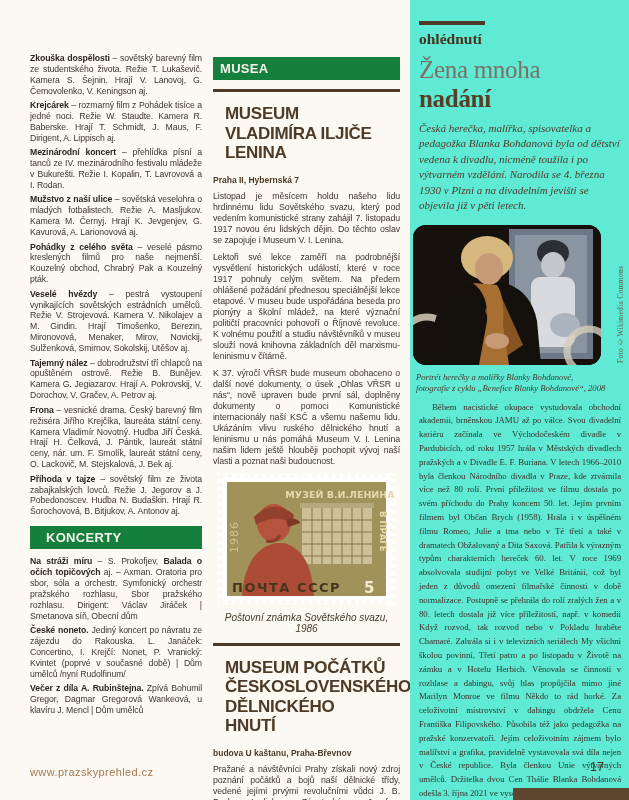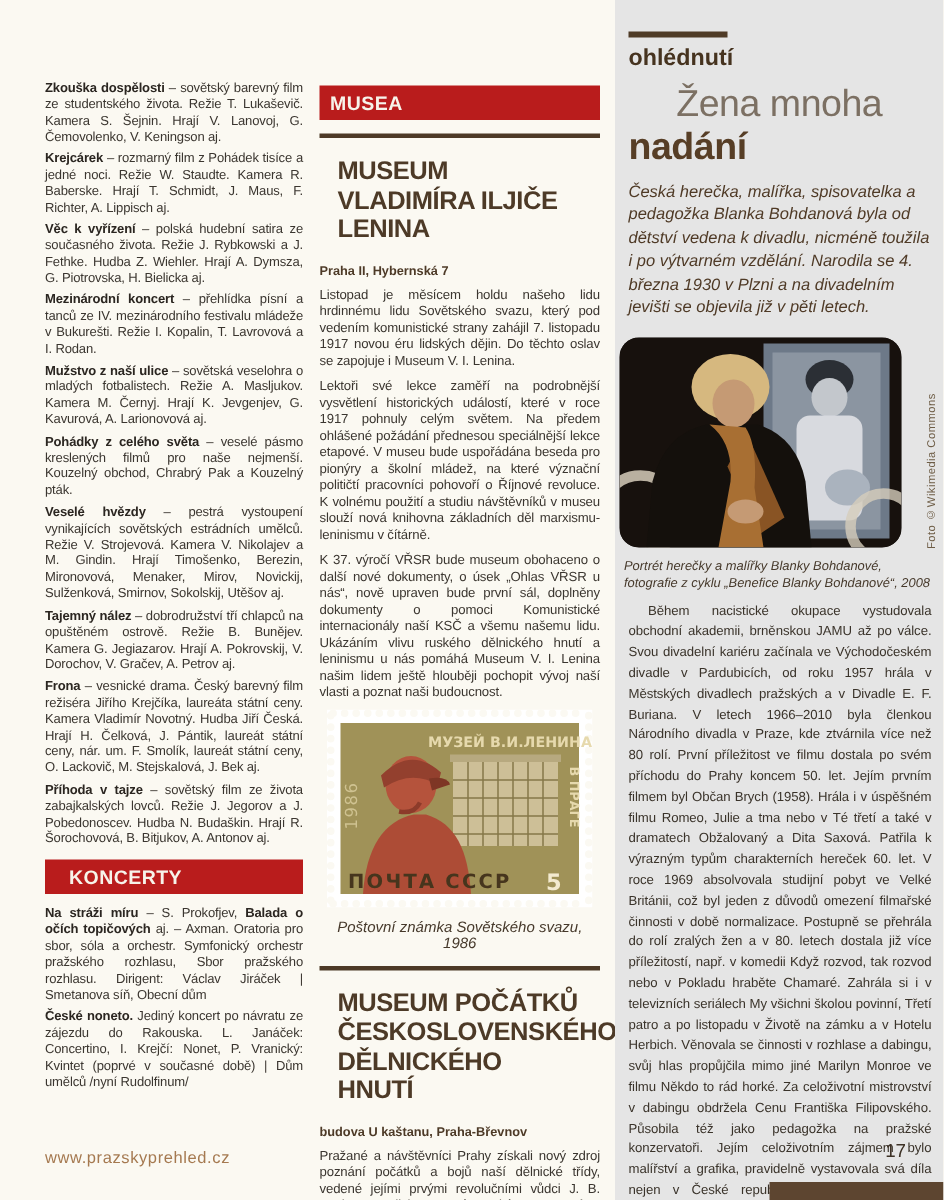--- a/index.html
+++ b/index.html
@@ -11,21 +11,21 @@
   }
   .col{position:absolute;}
   
   .col-left{left:30px;top:53px;width:172px;}
   .entry{
     font-size:8.7px;line-height:10.9px;letter-spacing:-0.1px;
     text-align:justify;color:#3b3630;margin:0 0 3.5px;
   }
   .entry b{color:#2b2621;}
   .section-bar{
-    background:#b91c1c;color:#f7f3ea;font-weight:bold;
+    background:#15803d;color:#f7f3ea;font-weight:bold;
     font-size:13px;padding:4px 7px;letter-spacing:0.3px;
   }
   .koncerty-bar{margin:9px 0 7px;padding-left:16px;}
   .footer-url{
     position:absolute;left:30px;top:766px;
     font-size:11px;letter-spacing:0.4px;color:#a57950;
   }
   
   .col-mid{left:213px;top:57px;width:187px;}
   .mid-rule{height:3px;background:#4d3a27;margin:9px 0 5px;}
@@ -42,25 +42,25 @@
   .stamp-wrap{width:177px;margin:2px auto 0;}
   .stamp-caption{
     font-style:italic;font-size:10px;text-align:center;
     color:#46392b;margin:3px 0 6px;
   }
   .colophon{
     font-style:italic;font-size:9px;line-height:12.2px;
     color:#3b3630;margin-top:9px;text-indent:36px;
   }
   
-  .col-right{left:410px;top:0;width:219px;height:800px;background:#e5e5e5;}
+  .col-right{left:410px;top:0;width:219px;height:800px;background:#5eead4;font-family:Liberation Serif, serif;}
   .ohl-rule{width:66px;height:4px;background:#4f3b26;margin:21px 0 5px 9px;}
   .ohl-label{font-size:15.5px;font-weight:bold;color:#46331f;margin-left:9px;}
   .ohl-title{margin:7px 9px 0;line-height:29px;font-size:25px;letter-spacing:-0.3px;}
-  .tl1{display:block;color:#7c7063;font-weight:normal;text-align:center;}
+  .tl1{display:block;color:#7c7063;font-weight:normal;}
   .tl2{display:block;color:#573e26;font-weight:bold;}
   .lead{
     margin:8px 9px 0;font-style:italic;font-size:11px;
     line-height:15.4px;color:#4f3a26;
   }
   .photo{
     position:relative;margin:12px 0 0 3px;width:188px;height:140px;
     border-radius:13px;overflow:hidden;background:#17110d;
   }
   .photo-credit{
@@ -77,34 +77,34 @@
     letter-spacing:-0.05px;text-align:justify;color:#3a332a;text-indent:13px;
   }
   .page-num{position:absolute;right:25px;top:760px;font-size:12.5px;color:#3e3226;}
   .bottom-bar{position:absolute;left:513px;top:788px;width:116px;height:12px;background:#5d4530;}
 </style>
 </head>
 <body>
 
 <div class="col col-left">
   <p class="entry"><b>Zkouška dospělosti</b><span> – sovětský barevný film ze studentského života. Režie T. Lukaševič. Kamera S. Šejnin. Hrají V. Lanovoj, G. Čemovolenko, V. Keningson aj.</span></p>
-  <p class="entry"><b>Krejcárek</b><span> – rozmarný film z Pohádek tisíce a jedné noci. Režie W. Staudte. Kamera R. Baberske. Hrají T. Schmidt, J. Maus, F. Richter, A. Lippisch aj.</span></p>
-  <p class="entry"><b>Věc k vyřízení</b><span> – polská hudební satira ze současného života. Režie J. Rybkowski a J. Fethke. Hudba Z. Wiehler. Hrají A. Dymsza, G. Piotrovska, H. Bielicka aj.</span></p>
+  <p class="entry"><b>Krejcárek</b><span> – rozmarný film z Pohádek tisíce a jedné noci. Režie W. Staudte. Kamera R. Baberske. Hrají T. Schmidt, J. Maus, F. Dirigent, A. Lippisch aj.</span></p>
   <p class="entry"><b>Mezinárodní koncert</b><span> – přehlídka písní a tanců ze IV. mezinárodního festivalu mládeže v Bukurešti. Režie I. Kopalin, T. Lavrovová a I. Rodan.</span></p>
   <p class="entry"><b>Mužstvo z naší ulice</b><span> – sovětská veselohra o mladých fotbalistech. Režie A. Masljukov. Kamera M. Černyj. Hrají K. Jevgenjev, G. Kavurová, A. Larionovová aj.</span></p>
   <p class="entry"><b>Pohádky z celého světa</b><span> – veselé pásmo kreslených filmů pro naše nejmenší. Kouzelný obchod, Chrabrý Pak a Kouzelný pták.</span></p>
   <p class="entry"><b>Veselé hvězdy</b><span> – pestrá vystoupení vynikajících sovětských estrádních umělců. Režie V. Strojevová. Kamera V. Nikolajev a M. Gindin. Hrají Timošenko, Berezin, Mironovová, Menaker, Mirov, Novickij, Sulženková, Smirnov, Sokolskij, Utěšov aj.</span></p>
   <p class="entry"><b>Tajemný nález</b><span> – dobrodružství tří chlapců na opuštěném ostrově. Režie B. Bunějev. Kamera G. Jegiazarov. Hrají A. Pokrovskij, V. Dorochov, V. Gračev, A. Petrov aj.</span></p>
   <p class="entry"><b>Frona</b><span> – vesnické drama. Český barevný film režiséra Jiřího Krejčíka, laureáta státní ceny. Kamera Vladimír Novotný. Hudba Jiří Česká. Hrají H. Čelková, J. Pántik, laureát státní ceny, nár. um. F. Smolík, laureát státní ceny, O. Lackovič, M. Stejskalová, J. Bek aj.</span></p>
   <p class="entry"><b>Příhoda v tajze</b><span> – sovětský film ze života zabajkalských lovců. Režie J. Jegorov a J. Pobedonoscev. Hudba N. Budaškin. Hrají R. Šorochovová, B. Bitjukov, A. Antonov aj.</span></p>
 
   <div class="section-bar koncerty-bar">KONCERTY</div>
 
   <p class="entry"><b>Na stráži míru</b><span> – S. Prokofjev, </span><b>Balada o očích topičových</b><span> aj. – Axman. Oratoria pro sbor, sóla a orchestr. Symfonický orchestr pražského rozhlasu, Sbor pražského rozhlasu. Dirigent: Václav Jiráček | Smetanova síň, Obecní dům</span></p>
   <p class="entry"><b>České noneto.</b><span> Jediný koncert po návratu ze zájezdu do Rakouska. L. Janáček: Concertino, I. Krejčí: Nonet, P. Vranický: Kvintet (poprvé v současné době) | Dům umělců /nyní Rudolfinum/</span></p>
+  <p class="entry"><b>Večer z díla A. Rubinštejna.</b><span> Zpívá Bohumil Gregor, Dagmar Gregorová Wankeová, u klavíru J. Mencl | Dům umělců</span></p>
 </div>
 
 <div class="col col-mid">
   <div class="section-bar">MUSEA</div>
 
   <div class="mid-rule"></div>
   <h2 class="museum-name">MUSEUM VLADIMÍRA ILJIČE LENINA</h2>
   <div class="museum-addr">Praha II, Hybernská 7</div>
 
   <p class="para">Listopad je měsícem holdu našeho lidu hrdinnému lidu Sovětského svazu, který pod vedením komunistické strany zahájil 7. listopadu 1917 novou éru lidských dějin. Do těchto oslav se zapojuje i Museum V. I. Lenina.</p>

